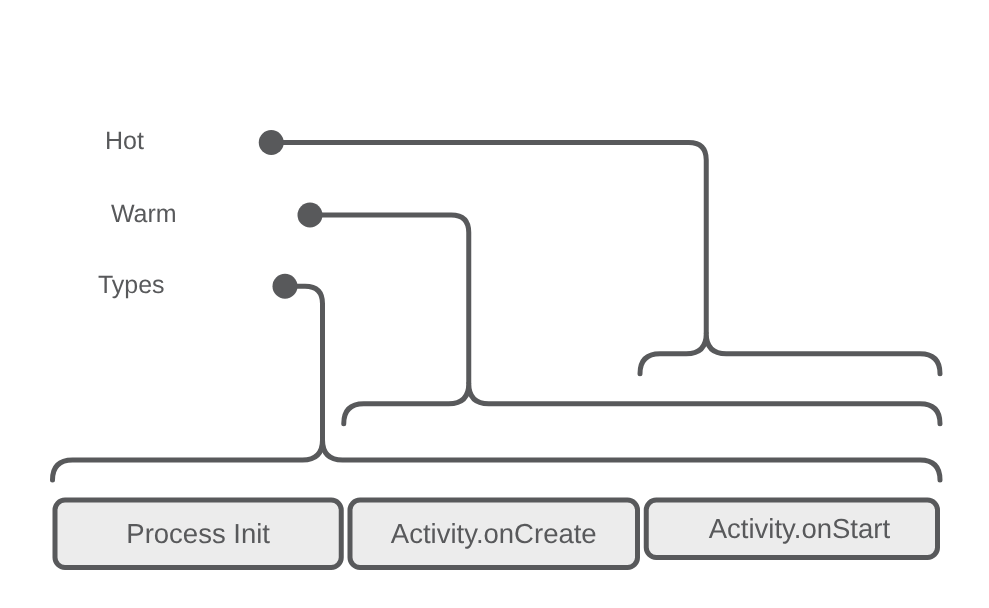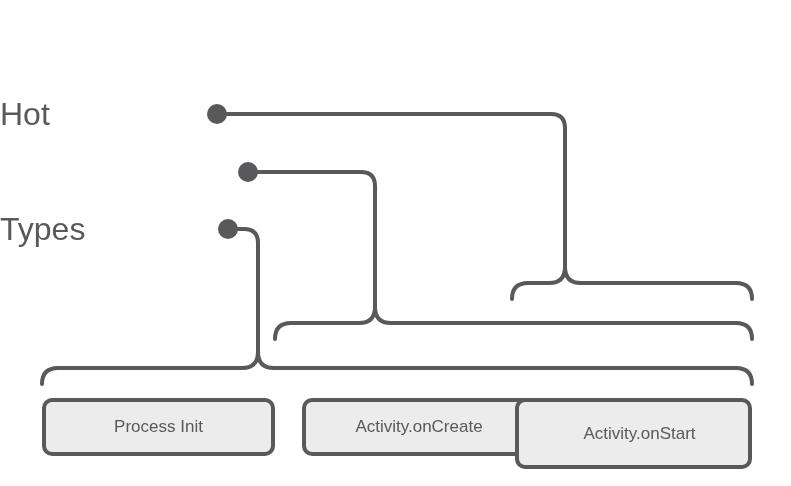--- a/index.html
+++ b/index.html
@@ -26,41 +26,41 @@
     left: 40px;
     top: 8px;
     font-size: 37px;
     font-weight: bold;
     color: #58595B;
     letter-spacing: -0.2px;
     white-space: nowrap;
   }
   .rowlabel {
     position: absolute;
-    font-size: 32px;
+    font-size: 20px;
     color: #58595B;
     white-space: nowrap;
-    text-align: left;
+    text-align: center;
     transform: translateY(-50%);
   }
   .svg-layer {
     position: absolute;
     left: 0;
     top: 0;
   }
   .box {
     position: absolute;
     background: #ECECEC;
     border: 4px solid #58595B;
     border-radius: 10px;
     box-sizing: border-box;
     display: flex;
     align-items: center;
     justify-content: center;
-    font-size: 17px;
+    font-size: 22px;
     color: #58595B;
     white-space: nowrap;
   }
 </style>
 </head>
 <body>
 
 <div id="canvas">
 
 
@@ -70,19 +70,20 @@
       <circle cx="217" cy="114" r="10" fill="#58595B"></circle>
       <path d="M 248 172 L 361 172 Q 375 172 375 186 L 375 307" fill="none" stroke="#58595B" stroke-width="4" stroke-linecap="butt" stroke-linejoin="round"></path>
       <path d="M 375 307 Q 375 323 359 323 L 291 323 Q 275 323 275 339 M 375 307 Q 375 323 391 323 L 736 323 Q 752 323 752 339" fill="none" stroke="#58595B" stroke-width="4" stroke-linecap="round" stroke-linejoin="round"></path>
       <circle cx="248" cy="172" r="10" fill="#58595B"></circle>
       <path d="M 228 229 L 244 229 Q 258 229 258 243 L 258 352" fill="none" stroke="#58595B" stroke-width="4" stroke-linecap="butt" stroke-linejoin="round"></path>
       <path d="M 258 352 Q 258 368 242 368 L 58 368 Q 42 368 42 384 M 258 352 Q 258 368 274 368 L 736 368 Q 752 368 752 384" fill="none" stroke="#58595B" stroke-width="4" stroke-linecap="round" stroke-linejoin="round"></path>
       <circle cx="228" cy="229" r="10" fill="#58595B"></circle>
     </svg>
 
   <div class="rowlabel" id="label-hot" style="top: 114px; left: 0px; width: 199px;">Hot</div>
+  <div class="rowlabel" id="label-warm" style="top: 172px; left: 0px; width: 230px;">Warm</div>
   <div class="rowlabel" id="label-cold" style="top: 229px; left: 0px; width: 210px;">Types</div>
 
   <div class="box" id="box-0" style="left: 42px; top: 398px; width: 233px; height: 58px; background: rgb(236, 236, 236); border-color: rgb(88, 89, 91);">Process Init</div>
-  <div class="box" id="box-1" style="left: 278px; top: 398px; width: 234px; height: 58px; background: rgb(236, 236, 236); border-color: rgb(88, 89, 91); margin-left: 24px;">Activity.onCreate</div>
-  <div class="box" id="box-2" style="left: 515px; top: 398px; width: 237px; height: 71px; background: rgb(236, 236, 236); border-color: rgb(88, 89, 91); padding-left: 12px;">Activity.onStart</div>
+  <div class="box" id="box-1" style="left: 278px; top: 398px; width: 234px; height: 58px; background: rgb(236, 236, 236); border-color: rgb(88, 89, 91);">Activity.onCreate</div>
+  <div class="box" id="box-2" style="left: 515px; top: 398px; width: 237px; height: 50px; background: rgb(236, 236, 236); border-color: rgb(88, 89, 91); padding-left: 12px;">Activity.onStart</div>
 
 </div>
 
 </body></html>

